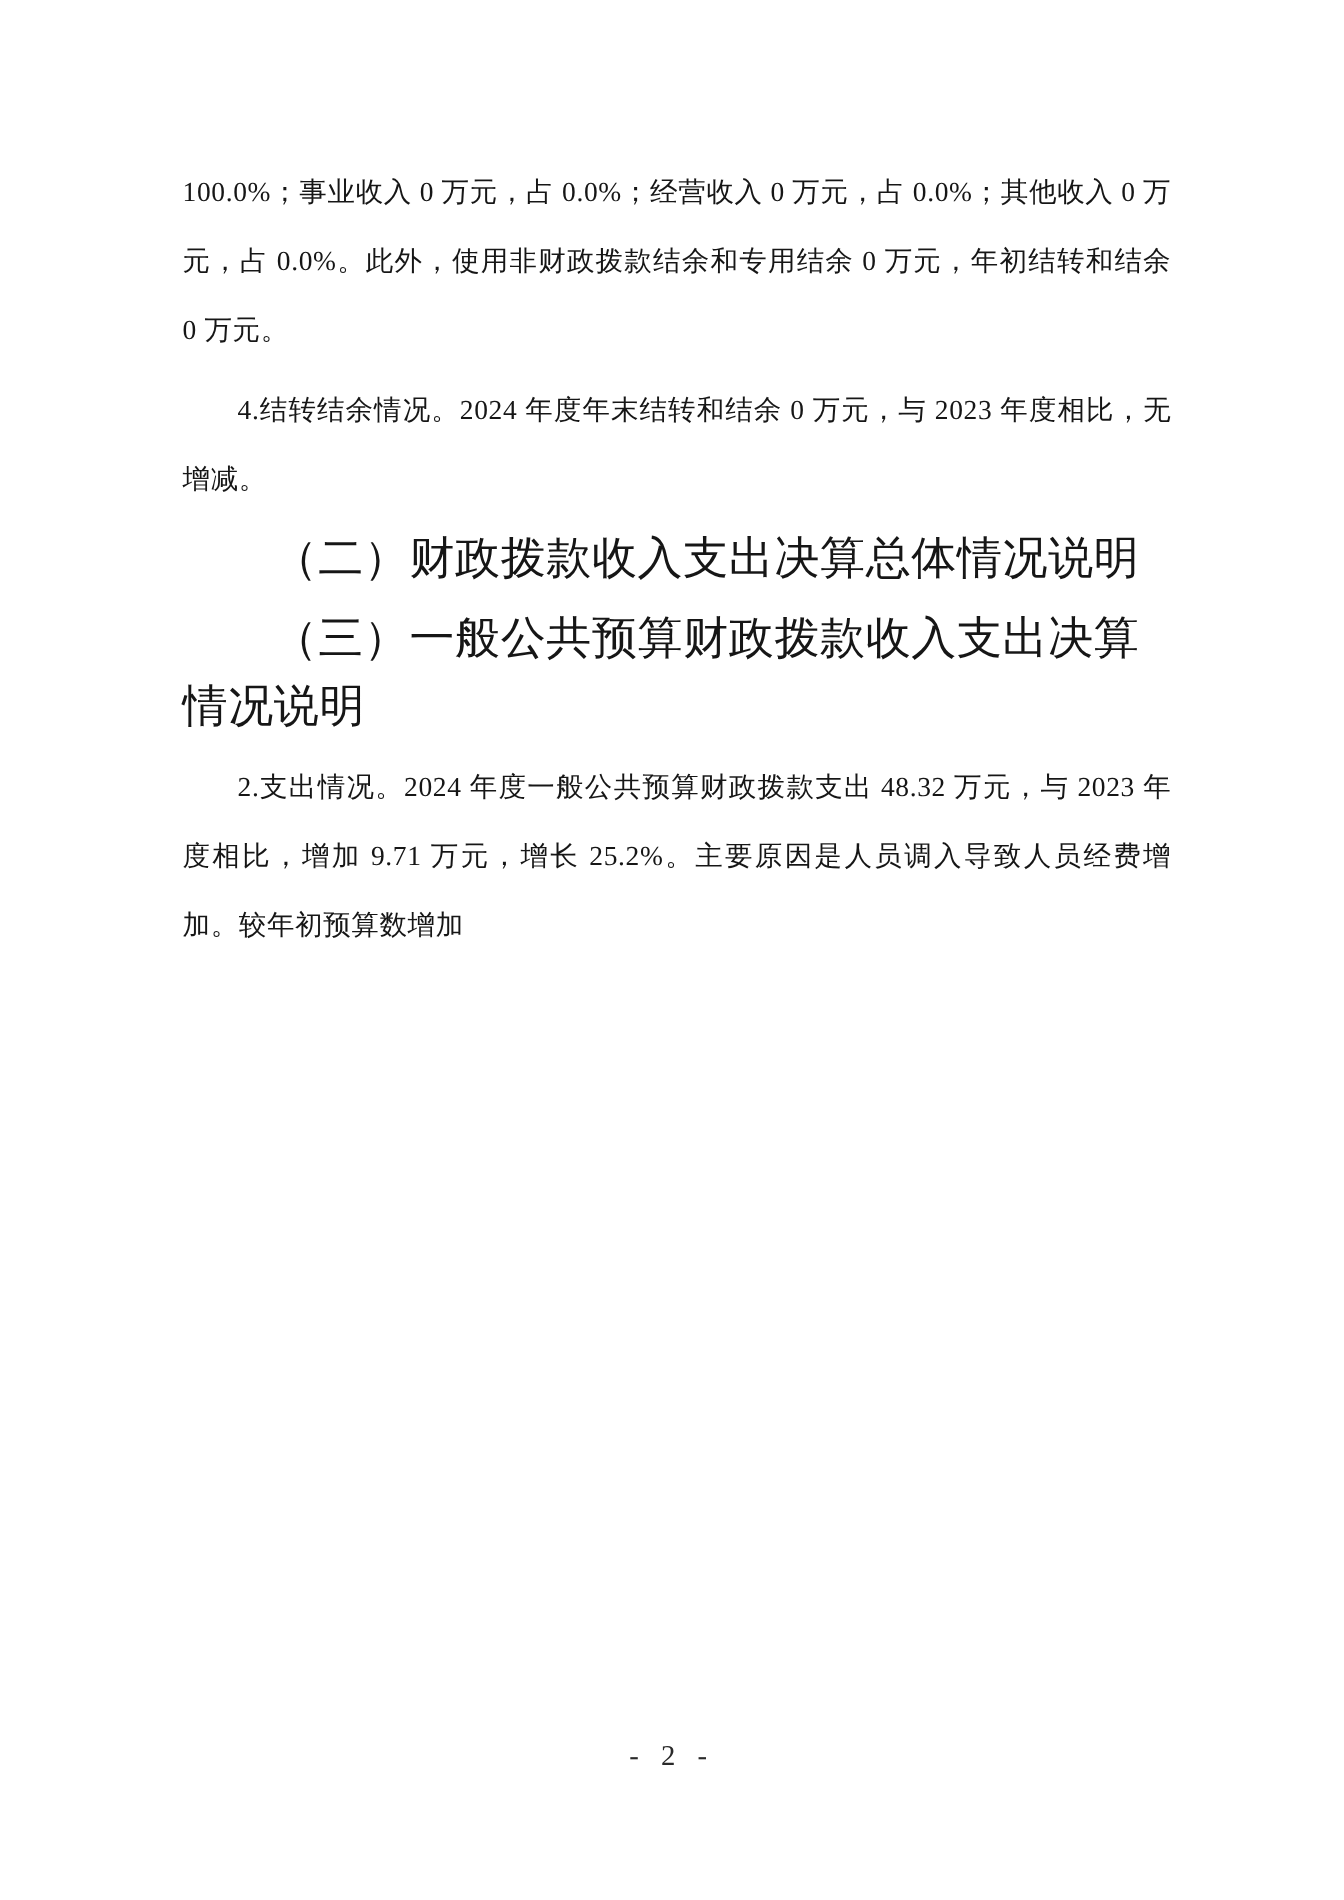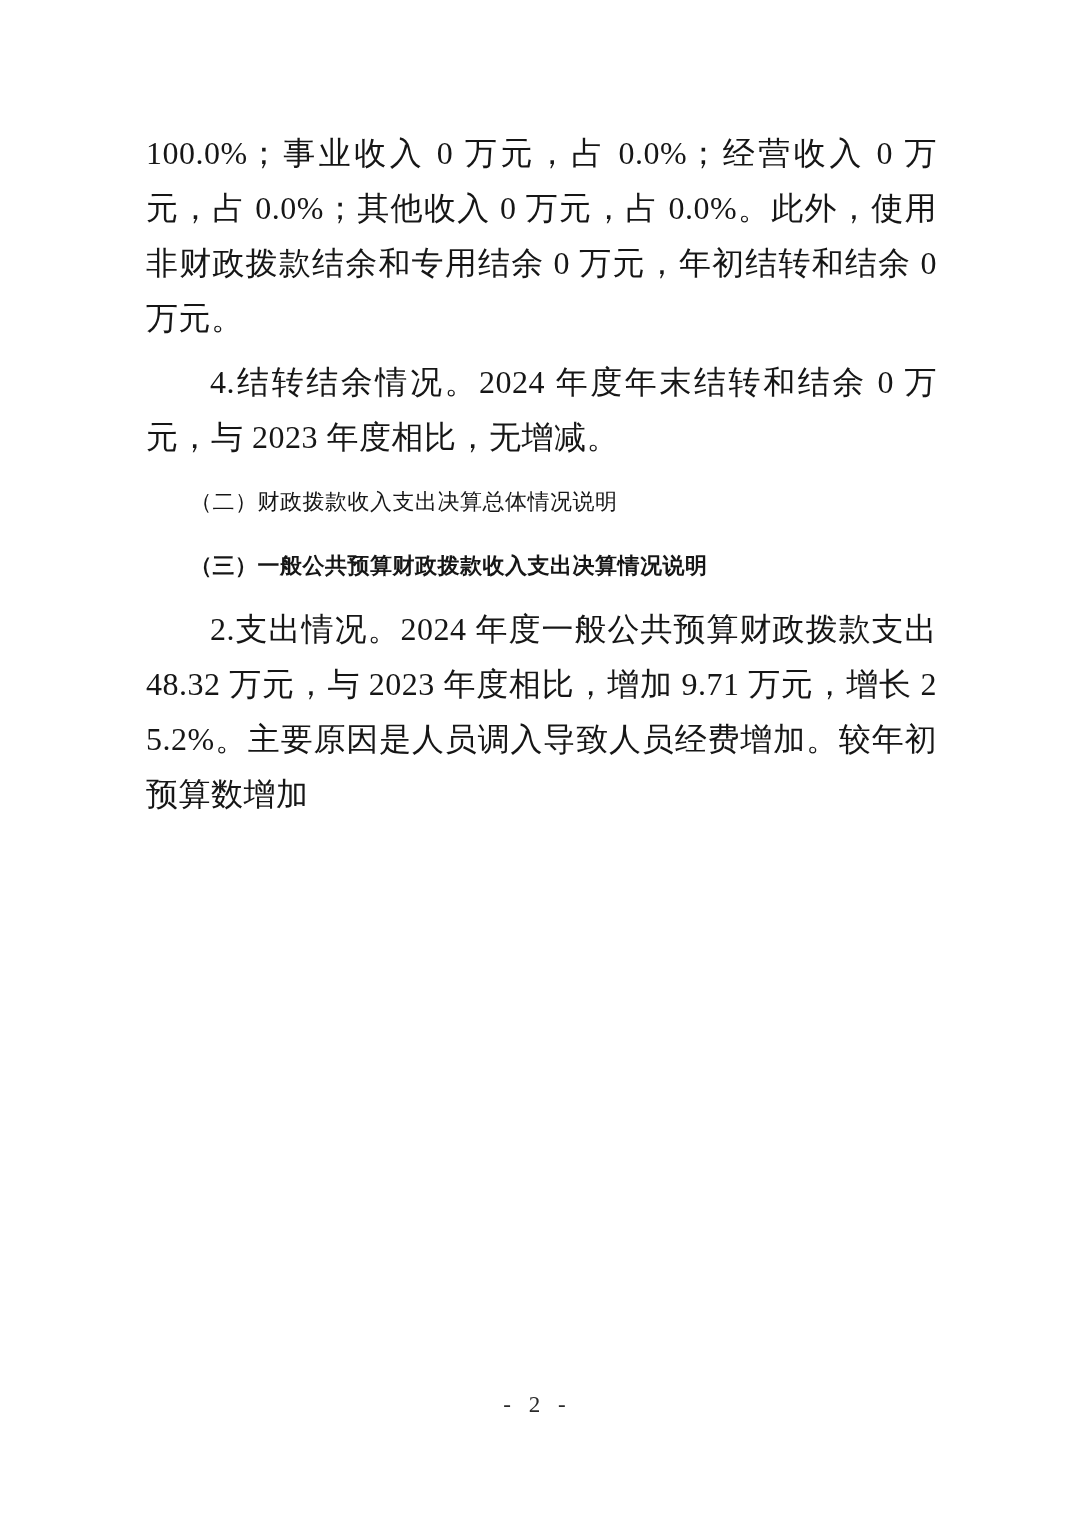--- a/index.html
+++ b/index.html
@@ -18,48 +18,48 @@
     color: #161616;
   }
   .content {
     position: absolute;
     left: 146px;
     right: 138px;
     top: 126px;
   }
   .para {
     margin: 0 0 9px 0;
-    font-size: 32px;
+    font-size: 22px;
     line-height: 55px;
     text-align: justify;
     text-justify: inter-ideograph;
     letter-spacing: 0.5px;
     word-break: break-all;
   }
   .para.no-indent {
     text-indent: 0;
   }
   .para.indent {
     text-indent: 2em;
   }
   .para:last-child {
     margin-bottom: 0;
   }
   .lead-bold {
     font-weight: normal;
   }
   .heading {
     margin: 0 0 9px 0;
-    font-size: 22px;
+    font-size: 36px;
     line-height: 55px;
     text-indent: 2em;
     letter-spacing: 0.5px;
   }
   .heading.bold {
-    font-weight: bold;
+    font-weight: normal;
   }
   .footer {
     position: absolute;
     left: 0;
     right: 0;
     top: 1392px;
     text-align: center;
     font-size: 23px;
     letter-spacing: 6px;
     color: #2a2a2a;

